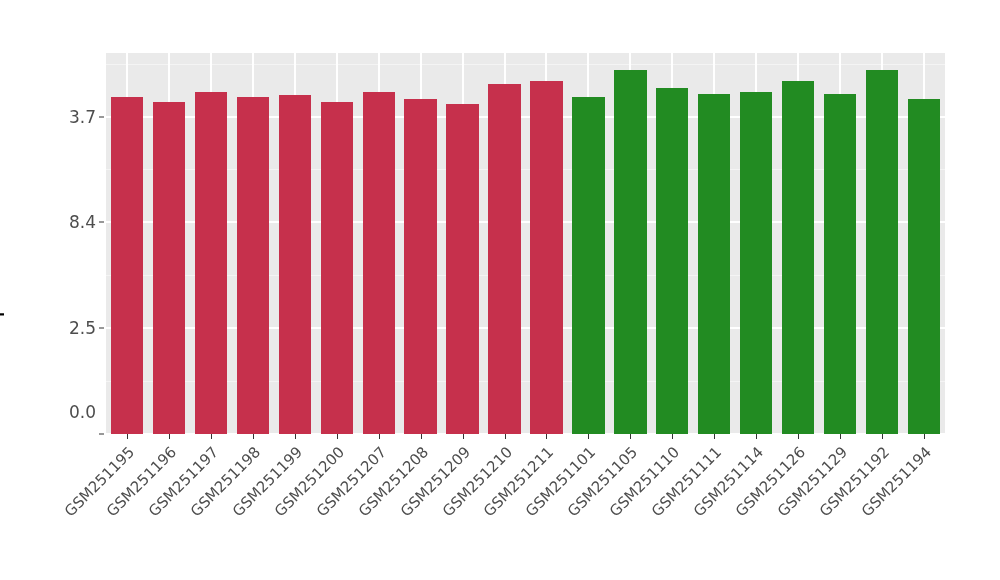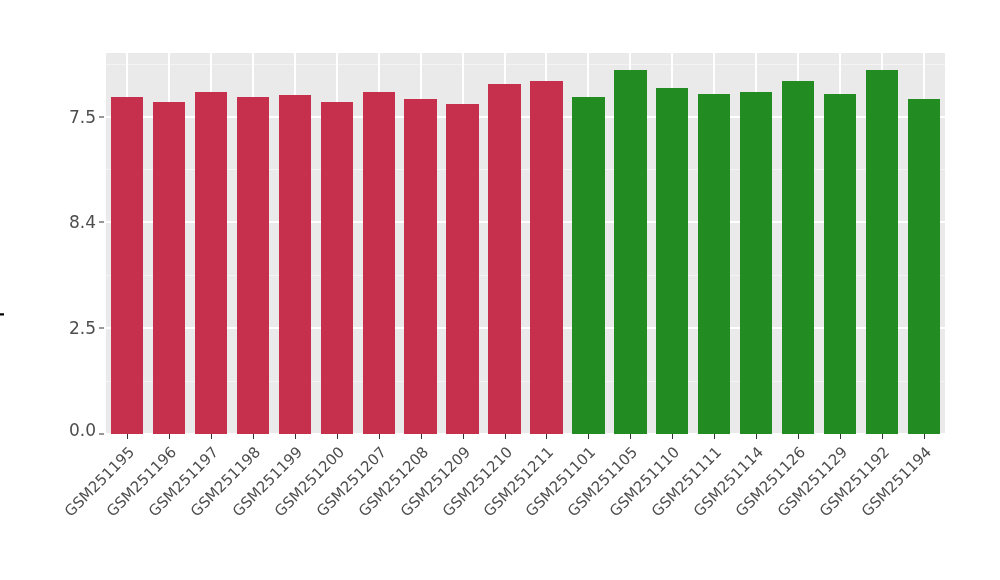--- a/index.html
+++ b/index.html
@@ -134,27 +134,27 @@
 </head>
 <body>
 
 <div id="chart-root">
 
   <div id="y-axis-title">
     <span class="ytext">Expression Level</span>
   </div>
 
   <div id="y-axis">
-      <div class="ytick-label" style="top: 430px;">0.0</div>
+      <div class="ytick-label" style="top: 412px;">0.0</div>
       <div class="ytick-mark" style="top: 434px;"></div>
       <div class="ytick-label" style="top: 328.167px; margin-left: 20px;">2.5</div>
       <div class="ytick-mark" style="top: 328.167px;"></div>
       <div class="ytick-label" style="top: 222.333px;">8.4</div>
       <div class="ytick-mark" style="top: 222.333px;"></div>
-      <div class="ytick-label" style="top: 116.5px;">7.5</div>
+      <div class="ytick-label" style="top: 116.5px;">3.7</div>
       <div class="ytick-mark" style="top: 116.5px;"></div>
     </div>
 
   <div id="panel">
       <div class="grid-minor-h" style="top: 328.083px;"></div>
       <div class="grid-minor-h" style="top: 222.25px;"></div>
       <div class="grid-minor-h" style="top: 116.417px;"></div>
       <div class="grid-minor-h" style="top: 10.5833px;"></div>
       <div class="grid-major-h" style="top: 381px;"></div>
       <div class="grid-major-h" style="top: 275.167px;"></div>

